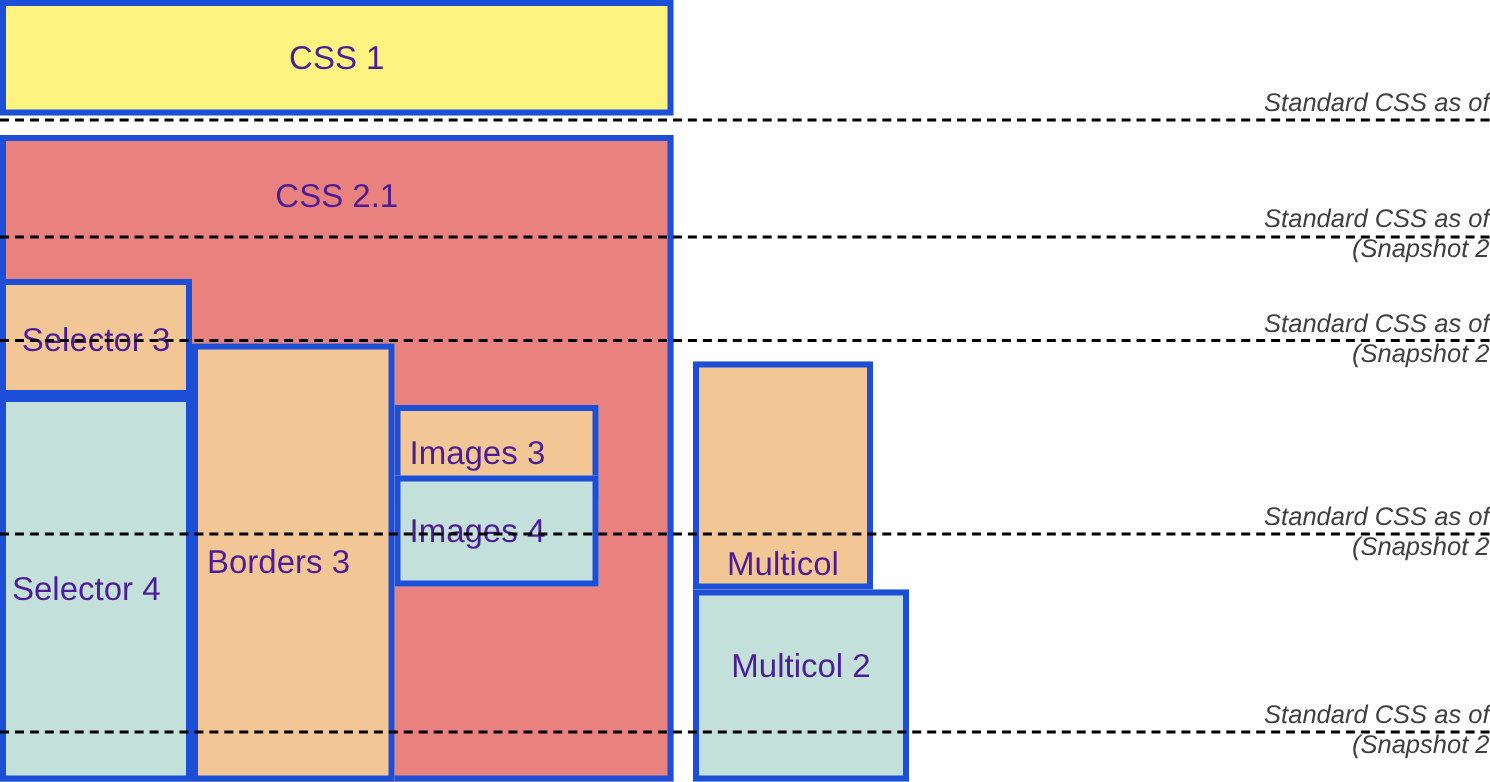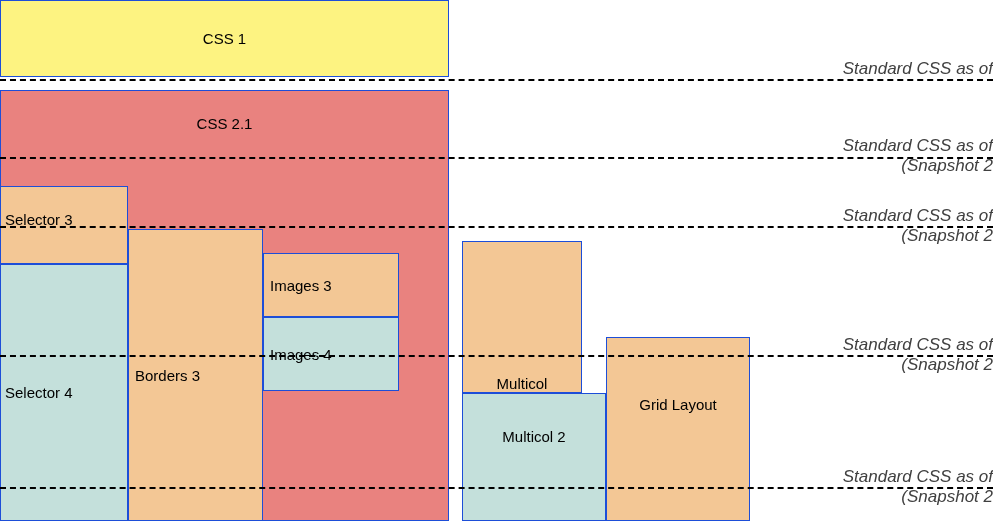--- a/index.html
+++ b/index.html
@@ -1,18 +1,18 @@
 <!DOCTYPE html>
 <html><head>
 <meta charset="utf-8">
 <style>
 *{box-sizing:border-box;margin:0;padding:0}
 body{font-family:Helvetica,Arial,sans-serif;width:993px;height:521px;position:relative;overflow:hidden;background:#fff}
 .stage{position:absolute;inset:0}
-.box{position:absolute;border:1px solid #1d4ed8;display:flex;align-items:center;justify-content:center;font-size:15px;color:#000000}
+.box{position:absolute;border:4px solid #1d4ed8;display:flex;align-items:center;justify-content:center;font-size:22px;color:#4c1d95}
 .yellow{background:#fdf381}
 .red{background:#e9827f}
 .orange{background:#f3c795}
 .blue{background:#c4e0db}
 .purple{background:#8f8ff4}
 .dash{position:absolute;left:0;width:993px;border-top:2px dashed #000;height:0}
 .rlabel{position:absolute;right:0;text-align:right;font-style:italic;font-size:17px;line-height:1.2;width:170px;color:#404040}
 </style>
 </head>
 <body>
@@ -20,52 +20,49 @@
 <div class="stage">
 
   <div class="box yellow" style="left:0px;top:0px;width:449px;height:77px">
     <span>CSS 1</span>
   </div>
 
   <div class="box red" style="left:0px;top:90px;width:449px;height:431px">
     <span style="position:absolute;top:24px;left:0;right:0;text-align:center">CSS 2.1</span>
   </div>
 
-  <div class="box orange" style="left:0px;top:186px;width:128px;height:78px;justify-content:flex-start;padding:0 4px;padding-top:24px;align-items:flex-start">
+  <div class="box orange" style="left:0px;top:186px;width:128px;height:78px;justify-content:center;padding:0 4px;padding-top:24px;align-items:flex-start">
     <span>Selector 3</span>
   </div>
 
   <div class="box blue" style="left:0px;top:264px;width:128px;height:257px;justify-content:flex-start;padding:0 4px">
     <span>Selector 4</span>
   </div>
 
   <div class="box orange" style="left:128px;top:229px;width:135px;height:292px;justify-content:flex-start;padding:0 6px">
     <span>Borders 3</span>
   </div>
 
-  <div class="box orange" style="left:263px;top:253px;width:136px;height:64px;justify-content:flex-start;padding:0 6px">
+  <div class="box orange" style="left:263px;top:270px;width:136px;height:64px;justify-content:flex-start;padding:0 6px">
     <span>Images 3</span>
   </div>
 
   <div class="box blue" style="left:263px;top:317px;width:136px;height:74px;justify-content:flex-start;padding:16px 6px">
     <span>Images 4</span>
   </div>
 
 
   <div class="box orange" style="left:462px;top:241px;width:120px;height:152px;align-items:flex-end;padding-top:34px">
     <span>Multicol</span>
   </div>
 
   <div class="box blue" style="left:462px;top:393px;width:144px;height:128px;align-items:flex-start;padding-top:34px">
     <span>Multicol 2</span>
   </div>
 
-  <div class="box orange" style="left:606px;top:337px;width:144px;height:184px;align-items:flex-start;padding-top:58px">
-    <span>Grid Layout</span>
-  </div>
 
   <div class="dash" style="top:79px"></div>
   <div class="dash" style="top:157px"></div>
   <div class="dash" style="top:226px"></div>
   <div class="dash" style="top:355px"></div>
   <div class="dash" style="top:487px"></div>
 
   <div class="rlabel" style="top:59px">
     <div>Standard CSS as of</div>
   </div>

